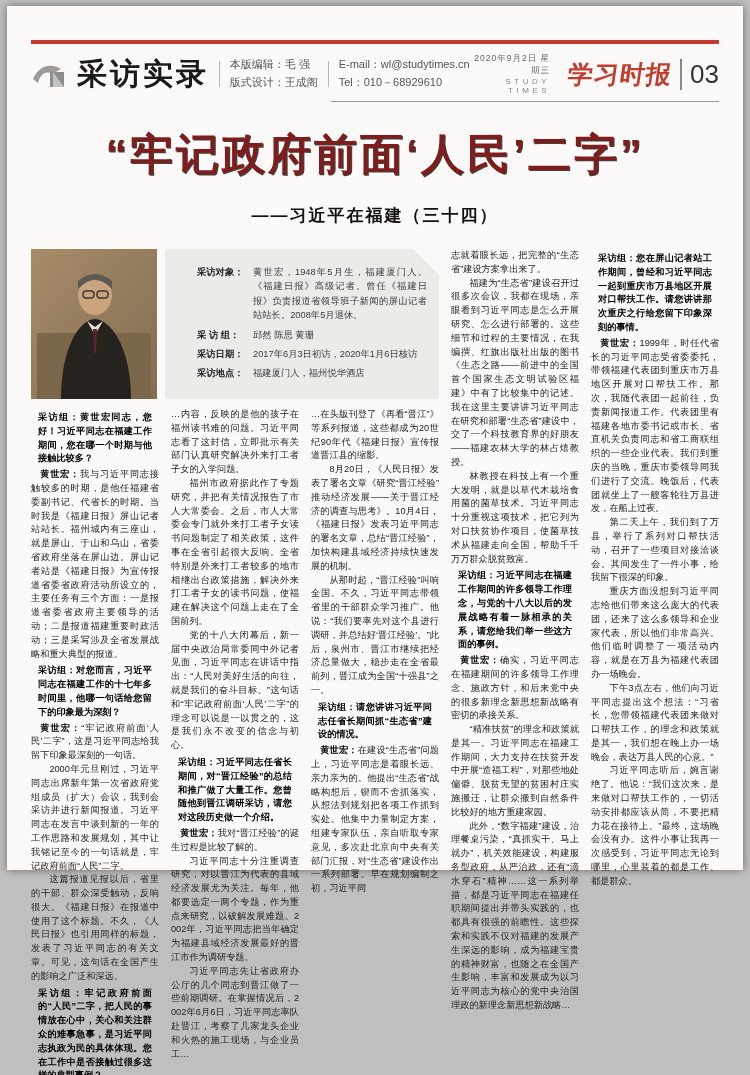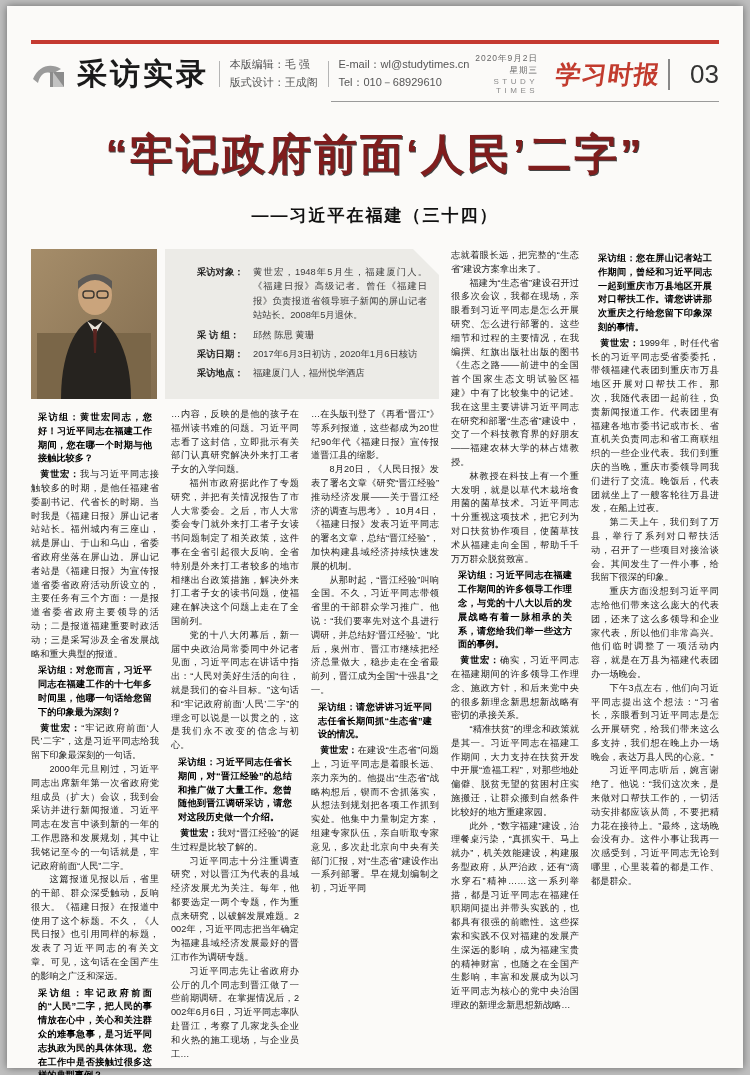--- a/index.html
+++ b/index.html
@@ -1,33 +1,33 @@
 <!DOCTYPE html>
 <html><head>
 <meta charset="utf-8">
 <style>
   html,body{margin:0;padding:0;}
   body{background:#c9c9c9;font-family:"Liberation Sans","DejaVu Sans",sans-serif;}
   .viewport{width:750px;height:1075px;overflow:hidden;position:relative;background:#bfbfbf;}
-  .sheet{position:absolute;left:7px;top:6px;width:736px;height:1062px;background:#fbfaf8;
+  .sheet{position:absolute;left:7px;top:6px;width:736px;height:864px;background:#fbfaf8;
          box-shadow:0 0 8px rgba(0,0,0,.45);padding:0 24px;box-sizing:border-box;}
   
   .red-rule{margin-top:34px;height:4px;background:#c43a31;}
   .masthead-row{display:flex;align-items:center;position:relative;height:52px;margin-top:4px;}
   .masthead-row:after{content:"";position:absolute;left:300px;right:0;bottom:-2px;height:1px;background:#9a9a9a;}
   .logo-box{width:38px;height:34px;margin-right:8px;flex:0 0 auto;}
   .section-title{font-size:30px;font-weight:900;letter-spacing:3px;color:#1a1a1a;white-space:nowrap;}
   .vline{width:1px;height:26px;background:#b5b5b5;margin:0 10px;}
   .micro{font-size:11px;color:#555;line-height:1.6;white-space:nowrap;}
   .spacer{flex:1;}
   .dateblock{text-align:right;margin-right:10px;}
   .dateline{font-size:8.5px;color:#666;letter-spacing:1px;}
   .date-en{font-size:8px;color:#8a8a8a;letter-spacing:3.5px;}
   .masthead-cn{font-size:25px;font-weight:900;color:#c23b2e;transform:skewX(-8deg);letter-spacing:1px;margin:0 8px;white-space:nowrap;}
-  .pageno{font-size:26px;color:#333;border-left:2px solid #888;padding-left:20px;font-weight:500;}
+  .pageno{font-size:26px;color:#333;border-left:2px solid #888;padding-left:8px;font-weight:500;}
   
   .headline{ text-align:center;margin-top:26px;}
   .headline h1{margin:0;font-size:43px;font-weight:900;letter-spacing:3px;color:#7f1d1d;
                text-shadow:1px 1px 0 #444;}
   .headline h2{margin:20px 0 0;font-size:17px;font-weight:800;color:#111;letter-spacing:2px;}
   
   .content{display:flex;gap:12px;margin-top:22px;height:832px;}
   .left-zone{flex:0 0 408px;display:flex;flex-direction:column;}
   .top-row{display:flex;gap:8px;height:150px;margin-bottom:9px;}
   .photo{flex:0 0 126px;height:150px;overflow:hidden;background:#8f7a5e;}
@@ -167,19 +167,19 @@
           <p class="para q">采访组：习近平同志在福建工作期间的许多领导工作理念，与党的十八大以后的发展战略有着一脉相承的关系，请您给我们举一些这方面的事例。</p>
           <p class="para lead"><b>黄世宏：</b>确实，习近平同志在福建期间的许多领导工作理念、施政方针，和后来党中央的很多新理念新思想新战略有密切的承接关系。</p>
           <p class="para p">“精准扶贫”的理念和政策就是其一。习近平同志在福建工作期间，大力支持在扶贫开发中开展“造福工程”，对那些地处偏僻、脱贫无望的贫困村庄实施搬迁，让群众搬到自然条件比较好的地方重建家园。</p>
           <p class="para p">此外，“数字福建”建设，治理餐桌污染，“真抓实干、马上就办”，机关效能建设，构建服务型政府，从严治政，还有“滴水穿石”精神……这一系列举措，都是习近平同志在福建任职期间提出并带头实践的，也都具有很强的前瞻性。这些探索和实践不仅对福建的发展产生深远的影响，成为福建宝贵的精神财富，也随之在全国产生影响，丰富和发展成为以习近平同志为核心的党中央治国理政的新理念新思想新战略…</p>
         </div>
       <div class="tallcol">
           <p class="para q">采访组：您在屏山记者站工作期间，曾经和习近平同志一起到重庆市万县地区开展对口帮扶工作。请您讲讲那次重庆之行给您留下印象深刻的事情。</p>
           <p class="para lead"><b>黄世宏：</b>1999年，时任代省长的习近平同志受省委委托，带领福建代表团到重庆市万县地区开展对口帮扶工作。那次，我随代表团一起前往，负责新闻报道工作。代表团里有福建各地市委书记或市长、省直机关负责同志和省工商联组织的一些企业代表。我们到重庆的当晚，重庆市委领导同我们进行了交流。晚饭后，代表团就坐上了一艘客轮往万县进发，在船上过夜。</p>
           <p class="para p">第二天上午，我们到了万县，举行了系列对口帮扶活动，召开了一些项目对接洽谈会。其间发生了一件小事，给我留下很深的印象。</p>
           <p class="para p">重庆方面没想到习近平同志给他们带来这么庞大的代表团，还来了这么多领导和企业家代表，所以他们非常高兴。他们临时调整了一项活动内容，就是在万县为福建代表团办一场晚会。</p>
-          <p class="para p">下午3点左右，他们向习近平同志提出这个想法：“习省长，亲眼看到习近平同志是怎么开展研究，给我们带来这么多支持，我们想在晚上办一场晚会，表达万县人民的心意。”</p>
+          <p class="para p">下午3点左右，他们向习近平同志提出这个想法：“习省长，您带领福建代表团来做对口帮扶工作，的理念和政策就是其一，我们想在晚上办一场晚会，表达万县人民的心意。”</p>
           <p class="para p">习近平同志听后，婉言谢绝了。他说：“我们这次来，是来做对口帮扶工作的，一切活动安排都应该从简，不要把精力花在接待上。”最终，这场晚会没有办。这件小事让我再一次感受到，习近平同志无论到哪里，心里装着的都是工作、都是群众。</p>
         </div>
 
     </div>
   </div>
 </div>
 
 </body></html>

